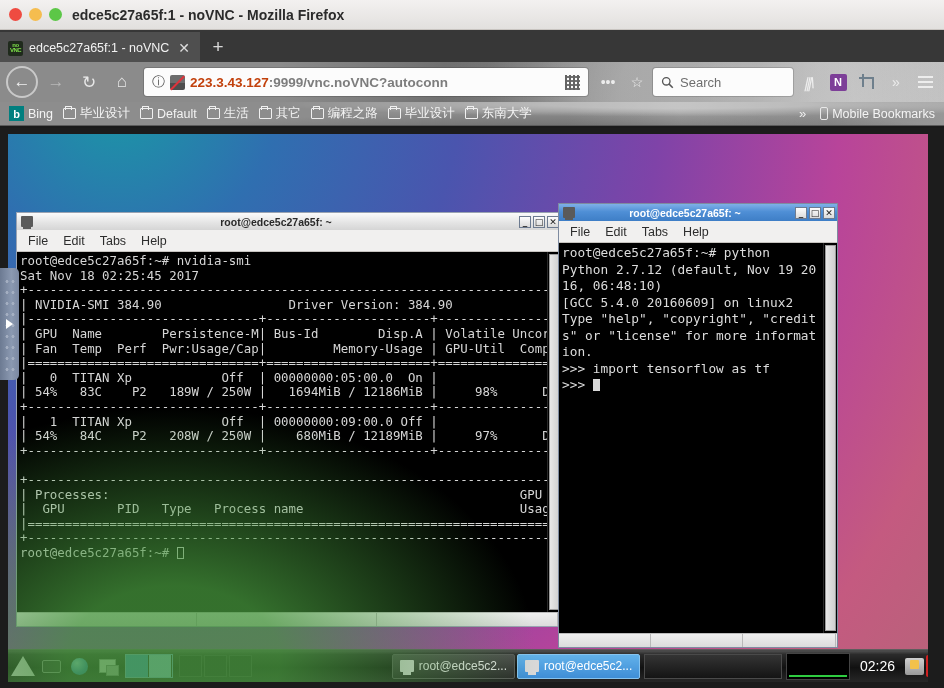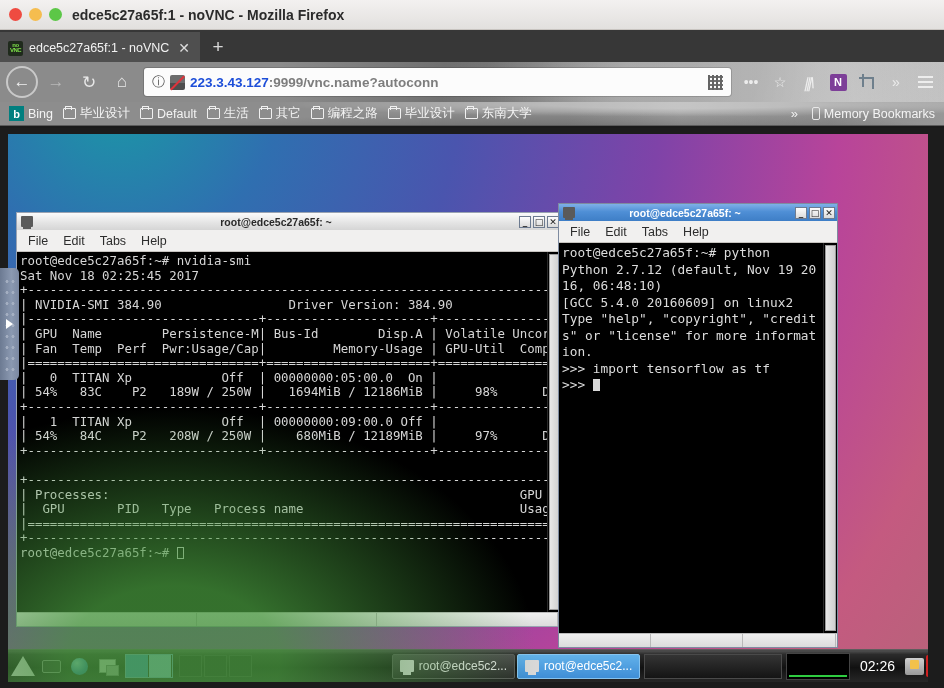--- a/index.html
+++ b/index.html
@@ -96,21 +96,21 @@
   .url-shield::after {
     content: ""; position: absolute; left: -2px; top: 7px;
     width: 19px; height: 2px; background: #e0333b; transform: rotate(-45deg);
   }
   .url-text {
     flex: 1; font-size: 13.5px; color: #7d7d7d; white-space: nowrap;
     overflow: hidden; font-weight: bold;
     -webkit-mask-image: linear-gradient(90deg, #000 82%, transparent 100%);
     mask-image: linear-gradient(90deg, #000 82%, transparent 100%);
   }
-  .url-text b { color: #1d4ed8; }
+  .url-text b { color: #c2410c; }
   .icon-btn {
     width: 26px; height: 26px; display: flex; align-items: center;
     justify-content: center; color: #ececec; font-size: 14px;
   }
   .qr-icon {
     width: 15px; height: 15px;
     background:
       repeating-linear-gradient(90deg, #4a4a4a 0 2px, transparent 2px 4px),
       repeating-linear-gradient(0deg, #5a5a5a 0 2px, transparent 2px 4px);
     opacity: .85;
@@ -397,27 +397,34 @@
 
   <div class="ff-navbar">
     <div class="nav-btn back">←</div>
     <div class="nav-btn fwd">→</div>
     <div class="nav-btn">↻</div>
     <div class="nav-btn">⌂</div>
 
     <div class="urlbar">
       <span class="url-info">ⓘ</span>
       <span class="url-shield"></span>
-      <span class="url-text"><b>223.3.43.127</b><span>:9999/vnc.name?autoconn</span></span>
+      <span class="url-text"><b>223.3.43.127</b><span>:9999/vnc.noVNC?autoconn</span></span>
       <span class="qr-icon"></span>
     </div>
 
     <div class="icon-btn">•••</div>
     <div class="icon-btn">☆</div>
 
+    <div class="searchbar">
+      <svg width="13" height="13" viewBox="0 0 16 16">
+        <circle cx="6.5" cy="6.5" r="4.6" fill="none" stroke="#555" stroke-width="1.6"></circle>
+        <line x1="10" y1="10" x2="14.5" y2="14.5" stroke="#555" stroke-width="1.8"></line>
+      </svg>
+      <span class="search-ph">Search</span>
+    </div>
 
     <div class="icon-btn lib-icon">|||\</div>
     <div class="icon-btn">
         <span class="onenote-icon">N</span>
       </div>
     <div class="icon-btn">
         <span class="crop-icon"></span>
       </div>
     <div class="icon-btn">»</div>
     <div class="icon-btn">
@@ -459,21 +466,21 @@
       <span>毕业设计</span>
     </div>
     <div class="bm">
       <span class="bm-folder"></span>
       <span>东南大学</span>
     </div>
     <div style="flex:1"></div>
     <div class="bm bm-chevrons">»</div>
     <div class="bm bm-mobile">
       <span class="mobile-icon"></span>
-      <span>Memory Bookmarks</span>
+      <span>Mobile Bookmarks</span>
     </div>
   </div>
 
   <div id="vnc-viewport">
 
     <div id="vnc-handle">
       <span class="dots"></span>
       <span class="arrow"></span>
     </div>
 

